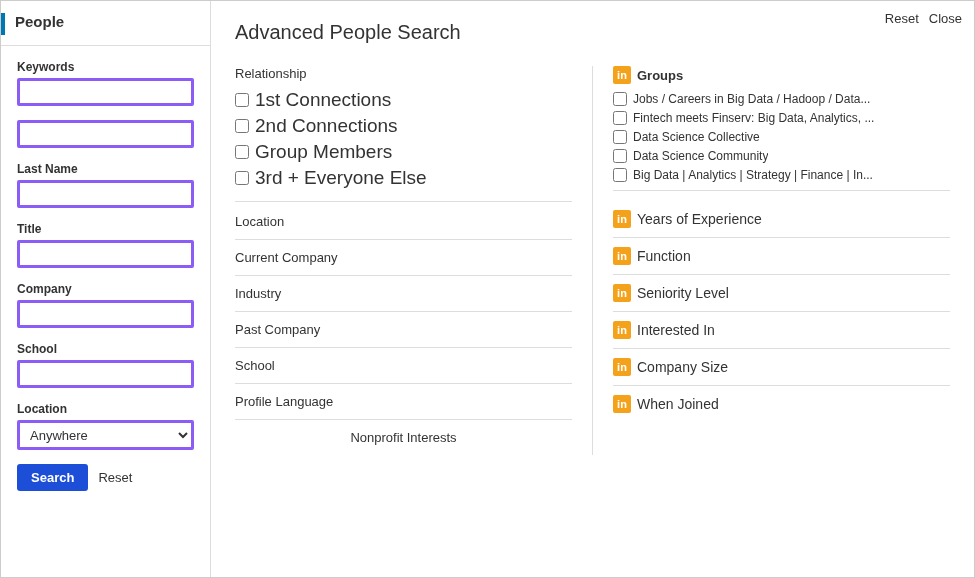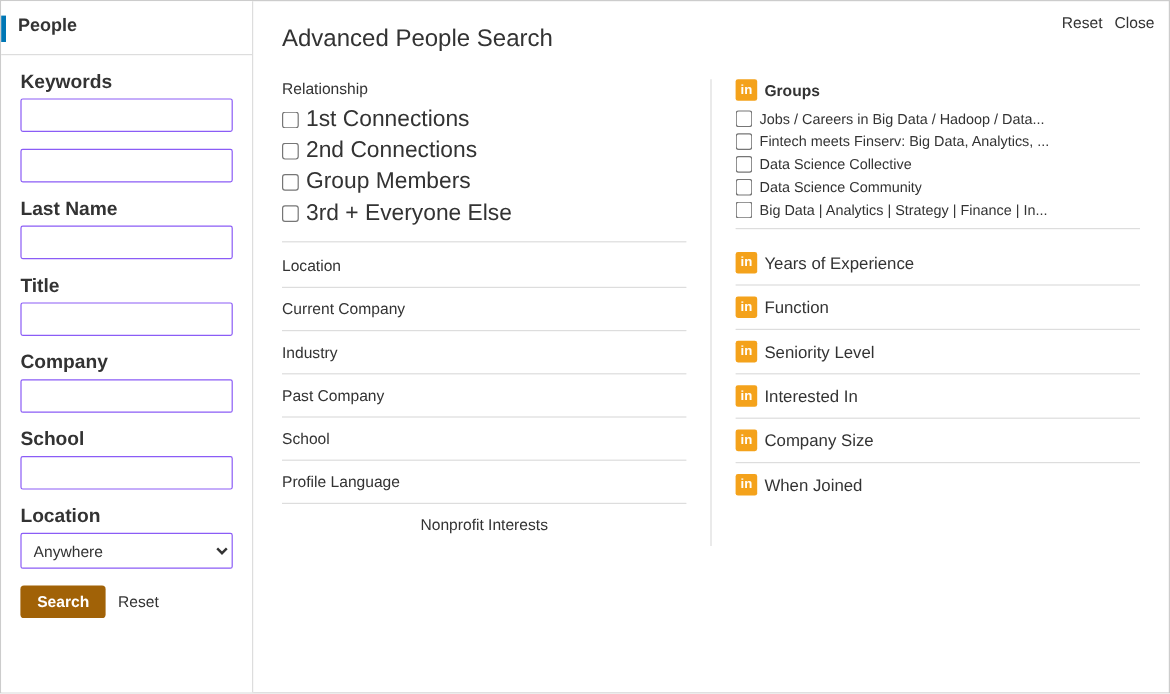--- a/index.html
+++ b/index.html
@@ -60,48 +60,48 @@
       color: #333;
     }
     .sidebar-form {
       padding: 0 16px;
     }
     .form-group {
       margin-bottom: 14px;
     }
     .form-group label {
       display: block;
-      font-size: 16px;
+      font-size: 12px;
       font-weight: bold;
       margin-bottom: 4px;
       color: #333;
     }
     .form-group input[type="text"],
     .form-group select {
       width: 100%;
       padding: 4px 6px;
-      border: 1px solid #8b5cf6;
+      border: 3px solid #8b5cf6;
       border-radius: 2px;
       font-size: 13px;
       color: #333;
       background: #fff;
       height: 28px;
     }
     .form-group select {
       height: 30px;
     }
     .sidebar-actions {
       padding: 0 16px;
       display: flex;
       align-items: center;
       gap: 10px;
       margin-top: 10px;
     }
     .btn-search {
-      background: #a16207;
+      background: #1d4ed8;
       color: #fff;
       border: none;
       padding: 6px 14px;
       font-size: 13px;
       font-weight: bold;
       border-radius: 3px;
       cursor: pointer;
     }
     .btn-reset-sidebar {
       color: #333;

